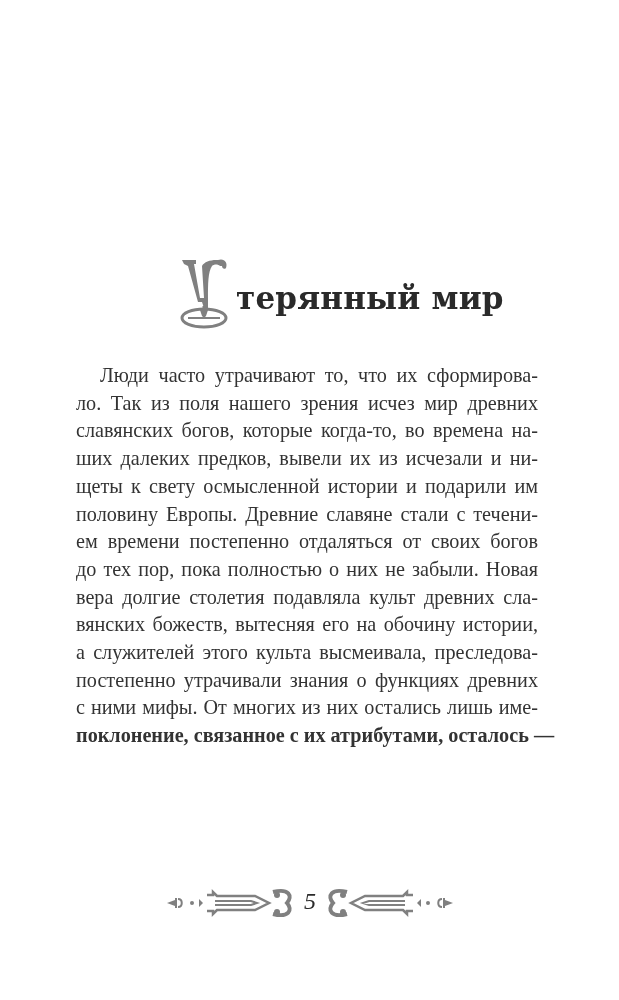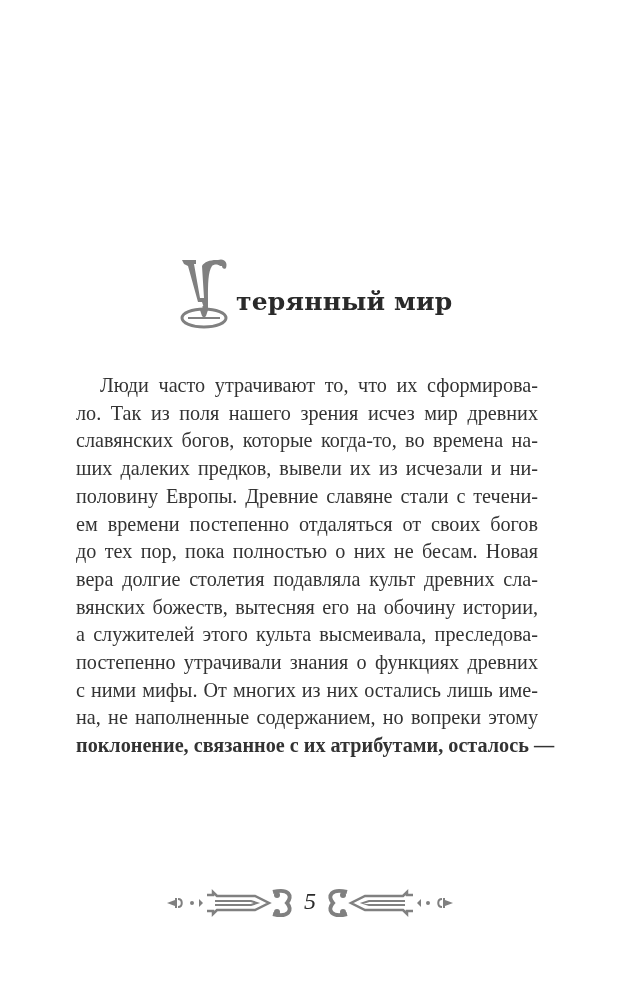--- a/index.html
+++ b/index.html
@@ -25,30 +25,30 @@
     }
     .dropcap {
       width: 56px;
       height: 72px;
       position: relative;
     }
     .dropcap svg { display: block; }
     .heading-text {
       font-family: "DejaVu Serif", "Liberation Serif", serif;
       font-weight: bold;
-      font-size: 25px;
+      font-size: 31px;
       color: #2a2a2a;
       margin-left: 2px;
       margin-bottom: 14px;
       letter-spacing: 0.2px;
     }
     .body-text {
       position: absolute;
       left: 76px;
-      top: 372px;
+      top: 362px;
       width: 462px;
       font-family: "Liberation Serif", "DejaVu Serif", serif;
       font-size: 20.2px;
       line-height: 27.7px;
       color: #333333;
     }
     .line {
       display: block;
       white-space: nowrap;
       text-align: justify;
@@ -93,29 +93,29 @@
     </svg>
   </div>
   <span class="heading-text">терянный мир</span>
 </div>
 
 <div class="body-text">
   <span class="line indent">Люди часто утрачивают то, что их сформирова-</span>
   <span class="line">ло. Так из поля нашего зрения исчез мир древних</span>
   <span class="line">славянских богов, которые когда-то, во времена на-</span>
   <span class="line">ших далеких предков, вывели их из исчезали и ни-</span>
+  <span class="line">щеты к свету осмысленной истории и подарили им</span>
   <span class="line">половину Европы. Древние славяне стали с течени-</span>
   <span class="line">ем времени постепенно отдаляться от своих богов</span>
-  <span class="line">до тех пор, пока полностью о них не бесам. Новая</span>
+  <span class="line">до тех пор, пока полностью о них не забыли. Новая</span>
   <span class="line">вера долгие столетия подавляла культ древних сла-</span>
   <span class="line">вянских божеств, вытесняя его на обочину истории,</span>
   <span class="line">а служителей этого культа высмеивала, преследова-</span>
   <span class="line">постепенно утрачивали знания о функциях древних</span>
   <span class="line">с ними мифы. От многих из них остались лишь име-</span>
-  <span class="line">на, не наполненные содержанием, но вопреки этому</span>
   <span class="line last">поклонение, связанное с их атрибутами, осталось —</span>
 </div>
 
 <div class="footer-ornament">
   <svg width="290" height="40" viewBox="0 0 290 40">
     <g fill="#808080" stroke="#808080">
 
       <path d="M2 19 L10 16 L10 22 Z" stroke="none"></path>
       <path d="M11 14 L11 24" stroke-width="2" fill="none"></path>
       <path d="M13 15 C18 15 18 23 13 23" stroke-width="2" fill="none"></path>

